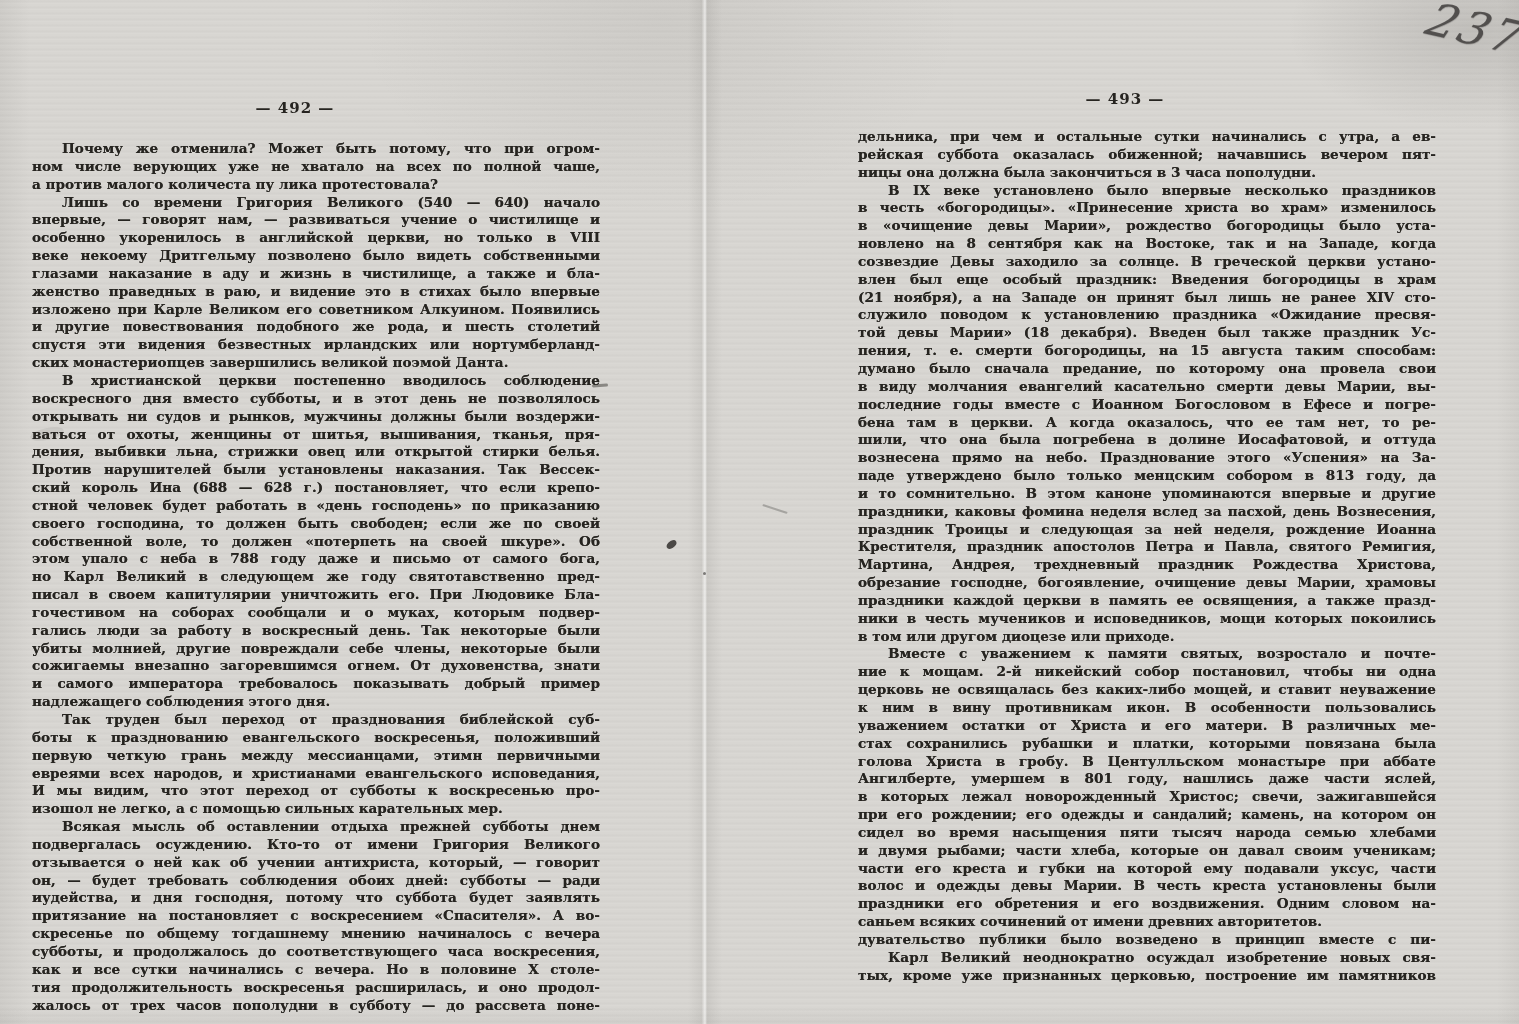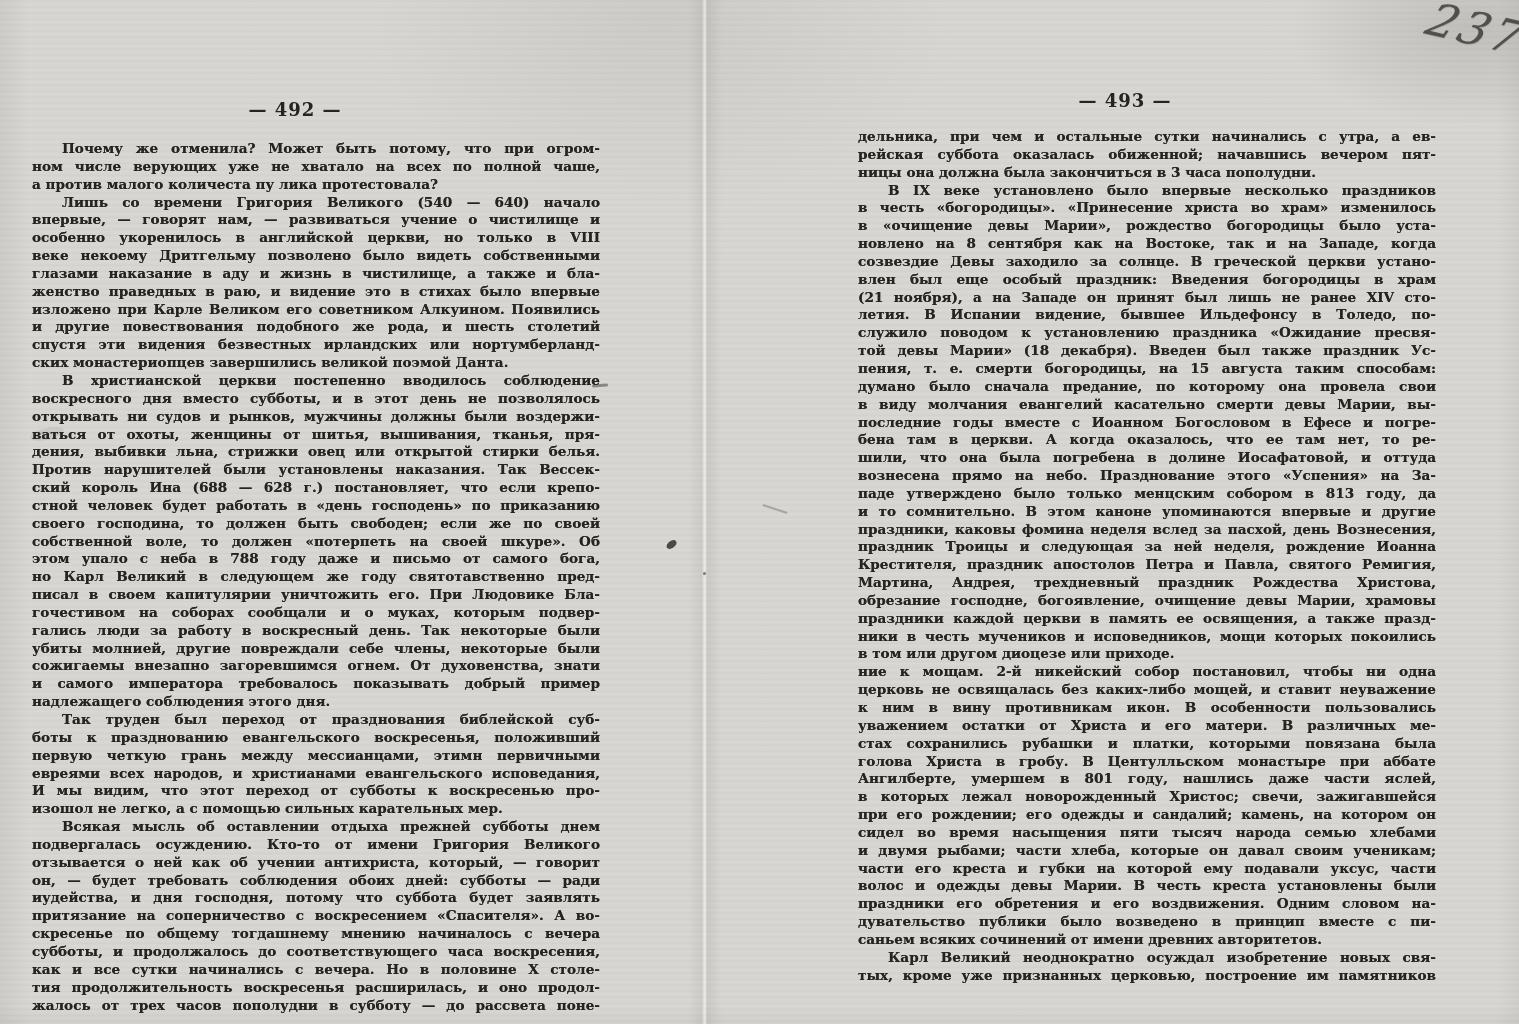--- a/index.html
+++ b/index.html
@@ -29,21 +29,21 @@
       rgba(60,58,54,0.09) 56%,
       rgba(60,58,54,0.05) 72%,
       rgba(60,58,54,0) 100%);
     pointer-events: none;
   }
 
   .page-header {
     position: absolute;
     width: 130px;
     text-align: center;
-    font-size: 18px;
+    font-size: 15px;
     font-weight: bold;
     letter-spacing: 1px;
     white-space: nowrap;
   }
   .hdr-left  { left: 230px; top: 99px; }
   .hdr-right { left: 1060px; top: 90px; }
 
   .page-body {
     position: absolute;
     font-weight: bold;
@@ -140,21 +140,21 @@
       <div class="line">евреями всех народов, и христианами евангельского исповедания,</div>
       <div class="line">И мы видим, что этот переход от субботы к воскресенью про-</div>
       <div class="line lastline">изошол не легко, а с помощью сильных карательных мер.</div>
     </div>
     <div class="para">
       <div class="line indent">Всякая мысль об оставлении отдыха прежней субботы днем</div>
       <div class="line">подвергалась осуждению. Кто-то от имени Григория Великого</div>
       <div class="line">отзывается о ней как об учении антихриста, который, — говорит</div>
       <div class="line">он, — будет требовать соблюдения обоих дней: субботы — ради</div>
       <div class="line">иудейства, и дня господня, потому что суббота будет заявлять</div>
-      <div class="line">притязание на соперничество с воскресением «Спасителя». А во-</div>
+      <div class="line">притязание на постановляет с воскресением «Спасителя». А во-</div>
       <div class="line">скресенье по общему тогдашнему мнению начиналось с вечера</div>
       <div class="line">субботы, и продолжалось до соответствующего часа воскресения,</div>
       <div class="line">как и все сутки начинались с вечера. Но в половине X столе-</div>
       <div class="line">тия продолжительность воскресенья расширилась, и оно продол-</div>
       <div class="line">жалось от трех часов пополудни в субботу — до рассвета поне-</div>
     </div>
   </div>
 <div class="page-body body-right">
     <div class="para">
       <div class="line">дельника, при чем и остальные сутки начинались с утра, а ев-</div>
@@ -162,21 +162,20 @@
       <div class="line lastline">ницы она должна была закончиться в 3 часа пополудни.</div>
     </div>
     <div class="para">
       <div class="line indent">В IX веке установлено было впервые несколько праздников</div>
       <div class="line">в честь «богородицы». «Принесение христа во храм» изменилось</div>
       <div class="line">в «очищение девы Марии», рождество богородицы было уста-</div>
       <div class="line">новлено на 8 сентября как на Востоке, так и на Западе, когда</div>
       <div class="line">созвездие Девы заходило за солнце. В греческой церкви устано-</div>
       <div class="line">влен был еще особый праздник: Введения богородицы в храм</div>
       <div class="line">(21 ноября), а на Западе он принят был лишь не ранее XIV сто-</div>
-      <div class="line">летия. В Испании видение, бывшее Ильдефонсу в Толедо, по-</div>
       <div class="line">служило поводом к установлению праздника «Ожидание пресвя-</div>
       <div class="line">той девы Марии» (18 декабря). Введен был также праздник Ус-</div>
       <div class="line">пения, т. е. смерти богородицы, на 15 августа таким способам:</div>
       <div class="line">думано было сначала предание, по которому она провела свои</div>
       <div class="line">в виду молчания евангелий касательно смерти девы Марии, вы-</div>
       <div class="line">последние годы вместе с Иоанном Богословом в Ефесе и погре-</div>
       <div class="line">бена там в церкви. А когда оказалось, что ее там нет, то ре-</div>
       <div class="line">шили, что она была погребена в долине Иосафатовой, и оттуда</div>
       <div class="line">вознесена прямо на небо. Празднование этого «Успения» на За-</div>
       <div class="line">паде утверждено было только менцским собором в 813 году, да</div>
@@ -184,36 +183,37 @@
       <div class="line">праздники, каковы фомина неделя вслед за пасхой, день Вознесения,</div>
       <div class="line">праздник Троицы и следующая за ней неделя, рождение Иоанна</div>
       <div class="line">Крестителя, праздник апостолов Петра и Павла, святого Ремигия,</div>
       <div class="line">Мартина, Андрея, трехдневный праздник Рождества Христова,</div>
       <div class="line">обрезание господне, богоявление, очищение девы Марии, храмовы</div>
       <div class="line">праздники каждой церкви в память ее освящения, а также празд-</div>
       <div class="line">ники в честь мучеников и исповедников, мощи которых покоились</div>
       <div class="line lastline">в том или другом диоцезе или приходе.</div>
     </div>
     <div class="para">
+      <div class="line indent">Вместе с уважением к памяти святых, возростало и почте-</div>
       <div class="line">ние к мощам. 2-й никейский собор постановил, чтобы ни одна</div>
       <div class="line">церковь не освящалась без каких-либо мощей, и ставит неуважение</div>
       <div class="line">к ним в вину противникам икон. В особенности пользовались</div>
       <div class="line">уважением остатки от Христа и его матери. В различных ме-</div>
       <div class="line">стах сохранились рубашки и платки, которыми повязана была</div>
       <div class="line">голова Христа в гробу. В Центулльском монастыре при аббате</div>
       <div class="line">Ангилберте, умершем в 801 году, нашлись даже части яслей,</div>
       <div class="line">в которых лежал новорожденный Христос; свечи, зажигавшейся</div>
       <div class="line">при его рождении; его одежды и сандалий; камень, на котором он</div>
       <div class="line">сидел во время насыщения пяти тысяч народа семью хлебами</div>
       <div class="line">и двумя рыбами; части хлеба, которые он давал своим ученикам;</div>
       <div class="line">части его креста и губки на которой ему подавали уксус, части</div>
       <div class="line">волос и одежды девы Марии. В честь креста установлены были</div>
       <div class="line">праздники его обретения и его воздвижения. Одним словом на-</div>
+      <div class="line lastline">саньем всяких сочинений от имени древних авторитетов.</div>
       <div class="line">дувательство публики было возведено в принцип вместе с пи-</div>
-      <div class="line lastline">саньем всяких сочинений от имени древних авторитетов.</div>
     </div>
     <div class="para">
       <div class="line indent">Карл Великий неоднократно осуждал изобретение новых свя-</div>
       <div class="line">тых, кроме уже признанных церковью, построение им памятников</div>
     </div>
   </div>
 
 <div class="handwritten">237</div>
 
 <div class="speck speck-1"></div>

